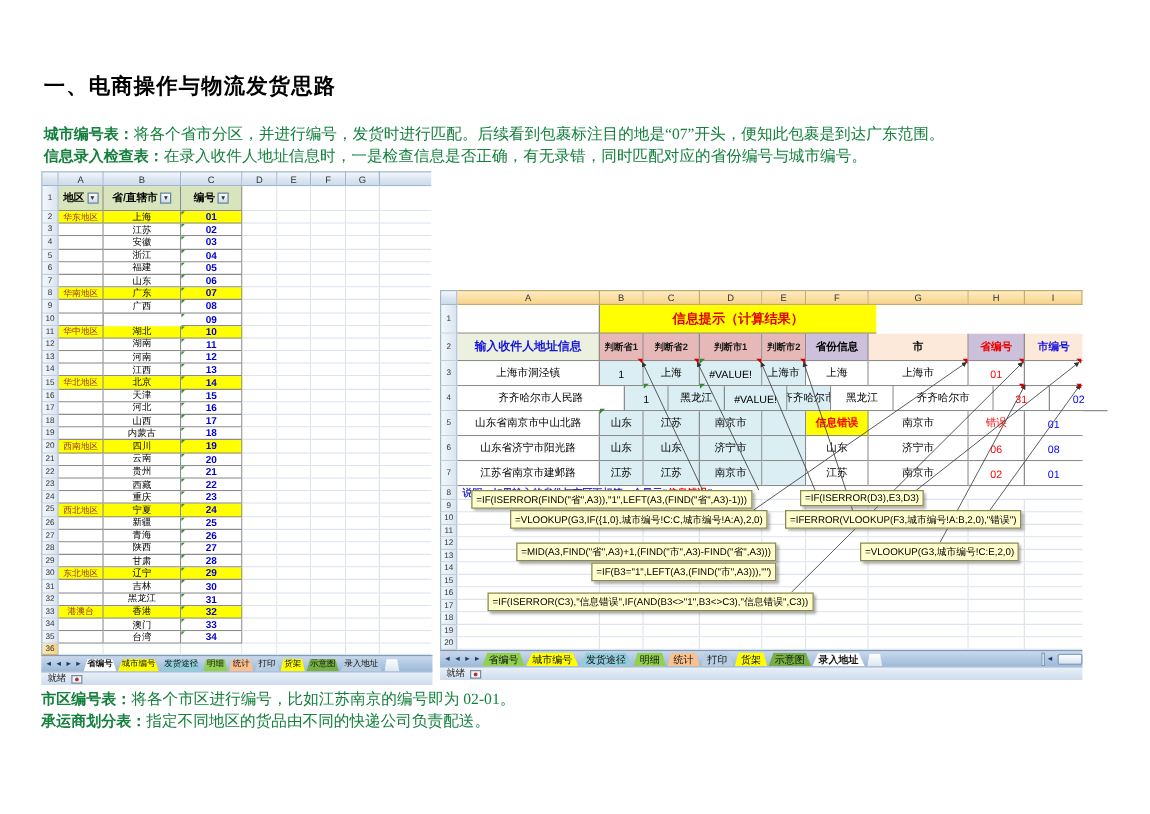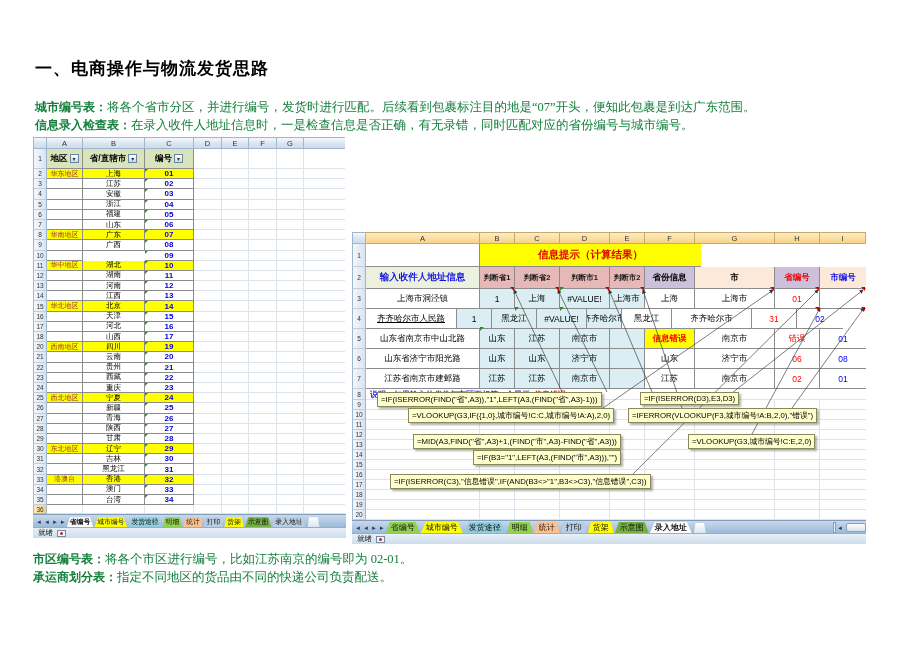--- a/index.html
+++ b/index.html
@@ -355,20 +355,34 @@
           <span class="gc"></span>
           <span>17</span>
         </div>
         <div class="cell" style="width: 28px;"></div>
         <div class="cell" style="width: 27px;"></div>
         <div class="cell" style="width: 28px;"></div>
         <div class="cell" style="width: 27px;"></div>
         <div class="cell nor" style="width: 41px;"></div>
       </div>
       <div class="xl-row" style="height: 10.2px;">
+        <div class="gut">19</div>
+        <div class="cell used reg" style="width: 36px;"></div>
+        <div class="cell used prov" style="width: 62px;">内蒙古</div>
+        <div class="cell used code" style="width: 49px;">
+          <span class="gc"></span>
+          <span>18</span>
+        </div>
+        <div class="cell" style="width: 28px;"></div>
+        <div class="cell" style="width: 27px;"></div>
+        <div class="cell" style="width: 28px;"></div>
+        <div class="cell" style="width: 27px;"></div>
+        <div class="cell nor" style="width: 41px;"></div>
+      </div>
+      <div class="xl-row" style="height: 10.2px;">
         <div class="gut">20</div>
         <div class="cell used reg ylw" style="width: 36px;">西南地区</div>
         <div class="cell used prov ylw" style="width: 62px;">四川</div>
         <div class="cell used code ylw" style="width: 49px;">
           <span class="gc"></span>
           <span>19</span>
         </div>
         <div class="cell" style="width: 28px;"></div>
         <div class="cell" style="width: 27px;"></div>
         <div class="cell" style="width: 28px;"></div>
@@ -654,21 +668,21 @@
         <div class="cell used" style="width: 45px; font-size: 8.5px; background: rgb(218, 238, 243);">上海</div>
         <div class="cell used" style="width: 50px; font-size: 8.5px; background: rgb(218, 238, 243);">#VALUE!</div>
         <div class="cell used" style="width: 35px; font-size: 8.5px; background: rgb(218, 238, 243);">上海市</div>
         <div class="cell used" style="width: 50px; font-size: 8.5px;">上海</div>
         <div class="cell used" style="width: 80px; font-size: 8.5px;">上海市</div>
         <div class="cell used" style="width: 45px; font-size: 8.5px; color: rgb(255, 0, 0);">01</div>
         <div class="cell used nor" style="width: 46px; font-size: 8.5px; color: rgb(0, 0, 255);"></div>
       </div>
       <div class="xl-row" style="height: 20px;">
         <div class="gut" style="height: 20px;">4</div>
-        <div class="cell used" style="width: 91px; font-size: 8.5px; text-decoration: underline;">齐齐哈尔市人民路</div>
+        <div class="cell used" style="width: 134px; font-size: 8.5px;">齐齐哈尔市人民路</div>
         <div class="cell used" style="width: 35px; font-size: 8.5px; background: rgb(218, 238, 243);">1</div>
         <div class="cell used" style="width: 45px; font-size: 8.5px; background: rgb(218, 238, 243);">黑龙江</div>
         <div class="cell used" style="width: 50px; font-size: 8.5px; background: rgb(218, 238, 243);">#VALUE!</div>
         <div class="cell used" style="width: 35px; font-size: 8.5px; background: rgb(218, 238, 243);">齐齐哈尔市</div>
         <div class="cell used" style="width: 50px; font-size: 8.5px;">黑龙江</div>
         <div class="cell used" style="width: 80px; font-size: 8.5px;">齐齐哈尔市</div>
         <div class="cell used" style="width: 45px; font-size: 8.5px; color: rgb(255, 0, 0);">31</div>
         <div class="cell used nor" style="width: 46px; font-size: 8.5px; color: rgb(0, 0, 255);">02</div>
       </div>
       <div class="xl-row" style="height: 20px;">

